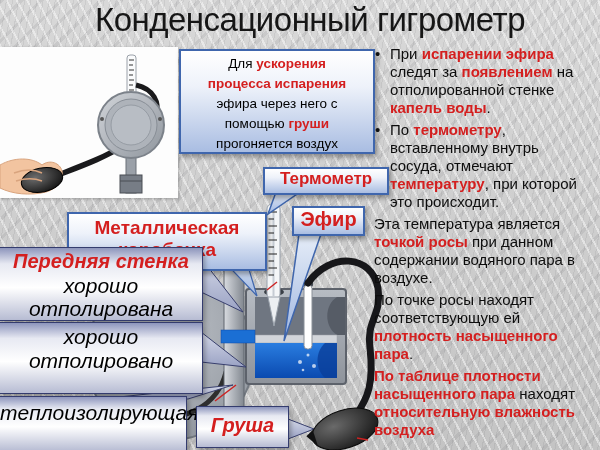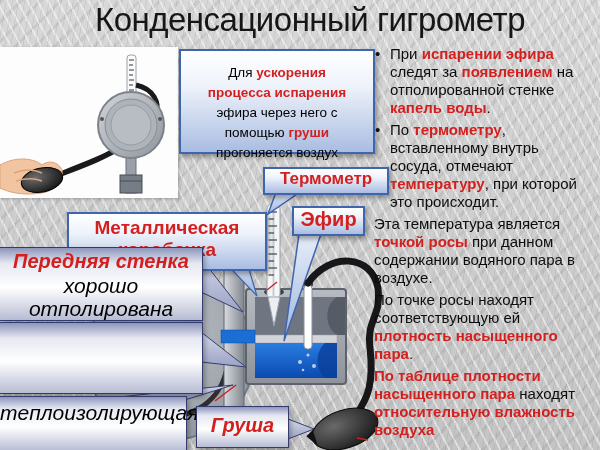--- a/index.html
+++ b/index.html
@@ -35,21 +35,21 @@
     font-style:italic;
   }
   .c-title{font-size:20px;font-weight:bold;color:#d41f1f;line-height:1.18;}
   .c-title.small{font-size:17px;}
   .c-sub{font-size:21px;color:#000;line-height:1.12;margin:0 auto;}
   .info-box{
     position:absolute;left:179px;top:49px;width:196px;height:105px;z-index:2;
     box-sizing:border-box;text-align:center;font-size:13.5px;line-height:20px;color:#000;
     padding-top:3px;
   }
-  .info-box .inner{width:152px;margin:9px auto;}
+  .info-box .inner{width:152px;margin:0 auto;}
   .red{color:#d41f1f;font-weight:bold;}
   .right-col{position:absolute;left:374px;top:45px;width:206px;z-index:2;}
   .para{position:relative;margin:0 0 4px 0;font-size:15px;line-height:18px;color:#0d0d0d;}
   .para.bulleted{padding-left:16px;}
   .para .bullet{position:absolute;left:1px;top:0;color:#111;}
 </style>
 </head>
 <body>
 
 <div class="slide">
@@ -218,20 +218,21 @@
   <div class="callout callout-blue" style="left:67px;top:212px;width:200px;height:59px;padding-top:3px;">
     <div class="c-title" style="font-size:19px;">Металлическая коробочка</div>
   </div>
 
   <div class="callout callout-metal" style="left:-1px;top:247px;width:204px;height:74px;padding-top:2px;">
     <div class="c-title">Передняя стенка</div>
     <div class="c-sub" style="width:150px;">хорошо отполирована</div>
   </div>
 
   <div class="callout callout-metal" style="left:-1px;top:322px;width:204px;height:72px;padding-top:2px;">
+    <div class="c-sub" style="width:150px;">хорошо отполировано</div>
   </div>
 
   <div class="callout callout-metal" style="left:-1px;top:396px;width:188px;height:56px;padding-top:4px;">
     <div class="c-sub">теплоизолирующая</div>
   </div>
 
   <div class="callout callout-metal" style="left:196px;top:406px;width:93px;height:42px;padding-top:7px;">
     <div class="c-title">Груша</div>
   </div>
 

